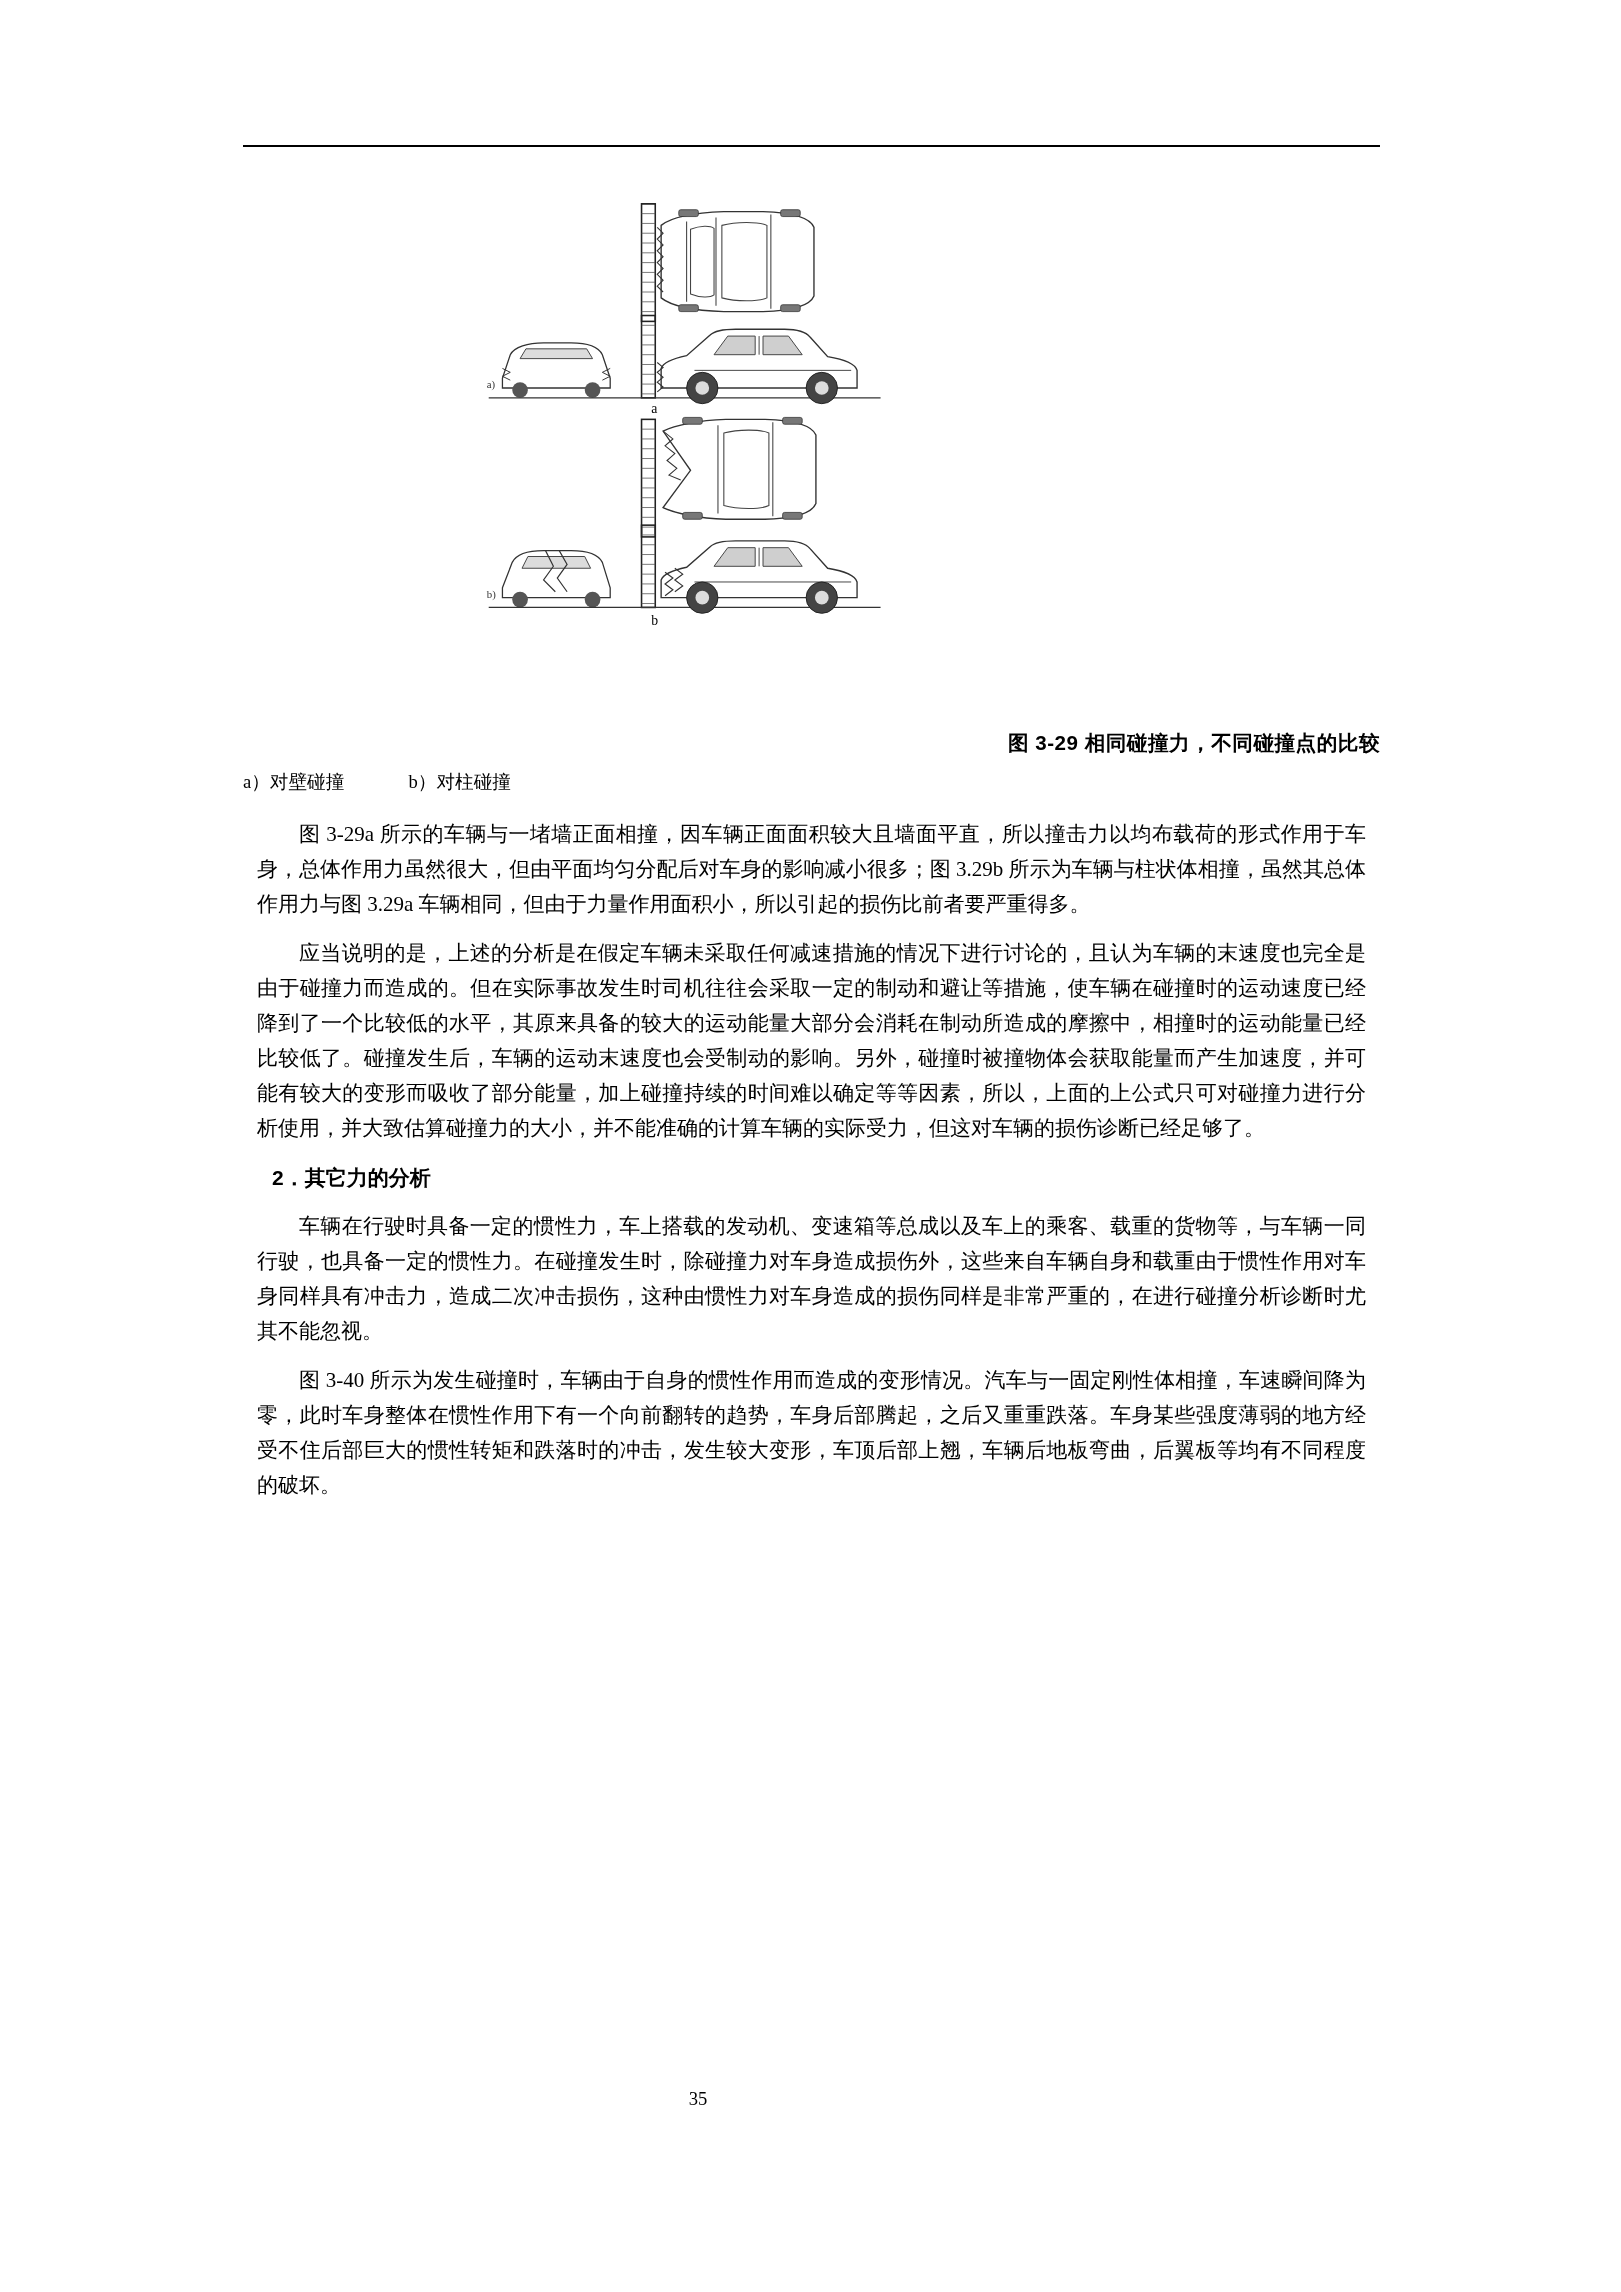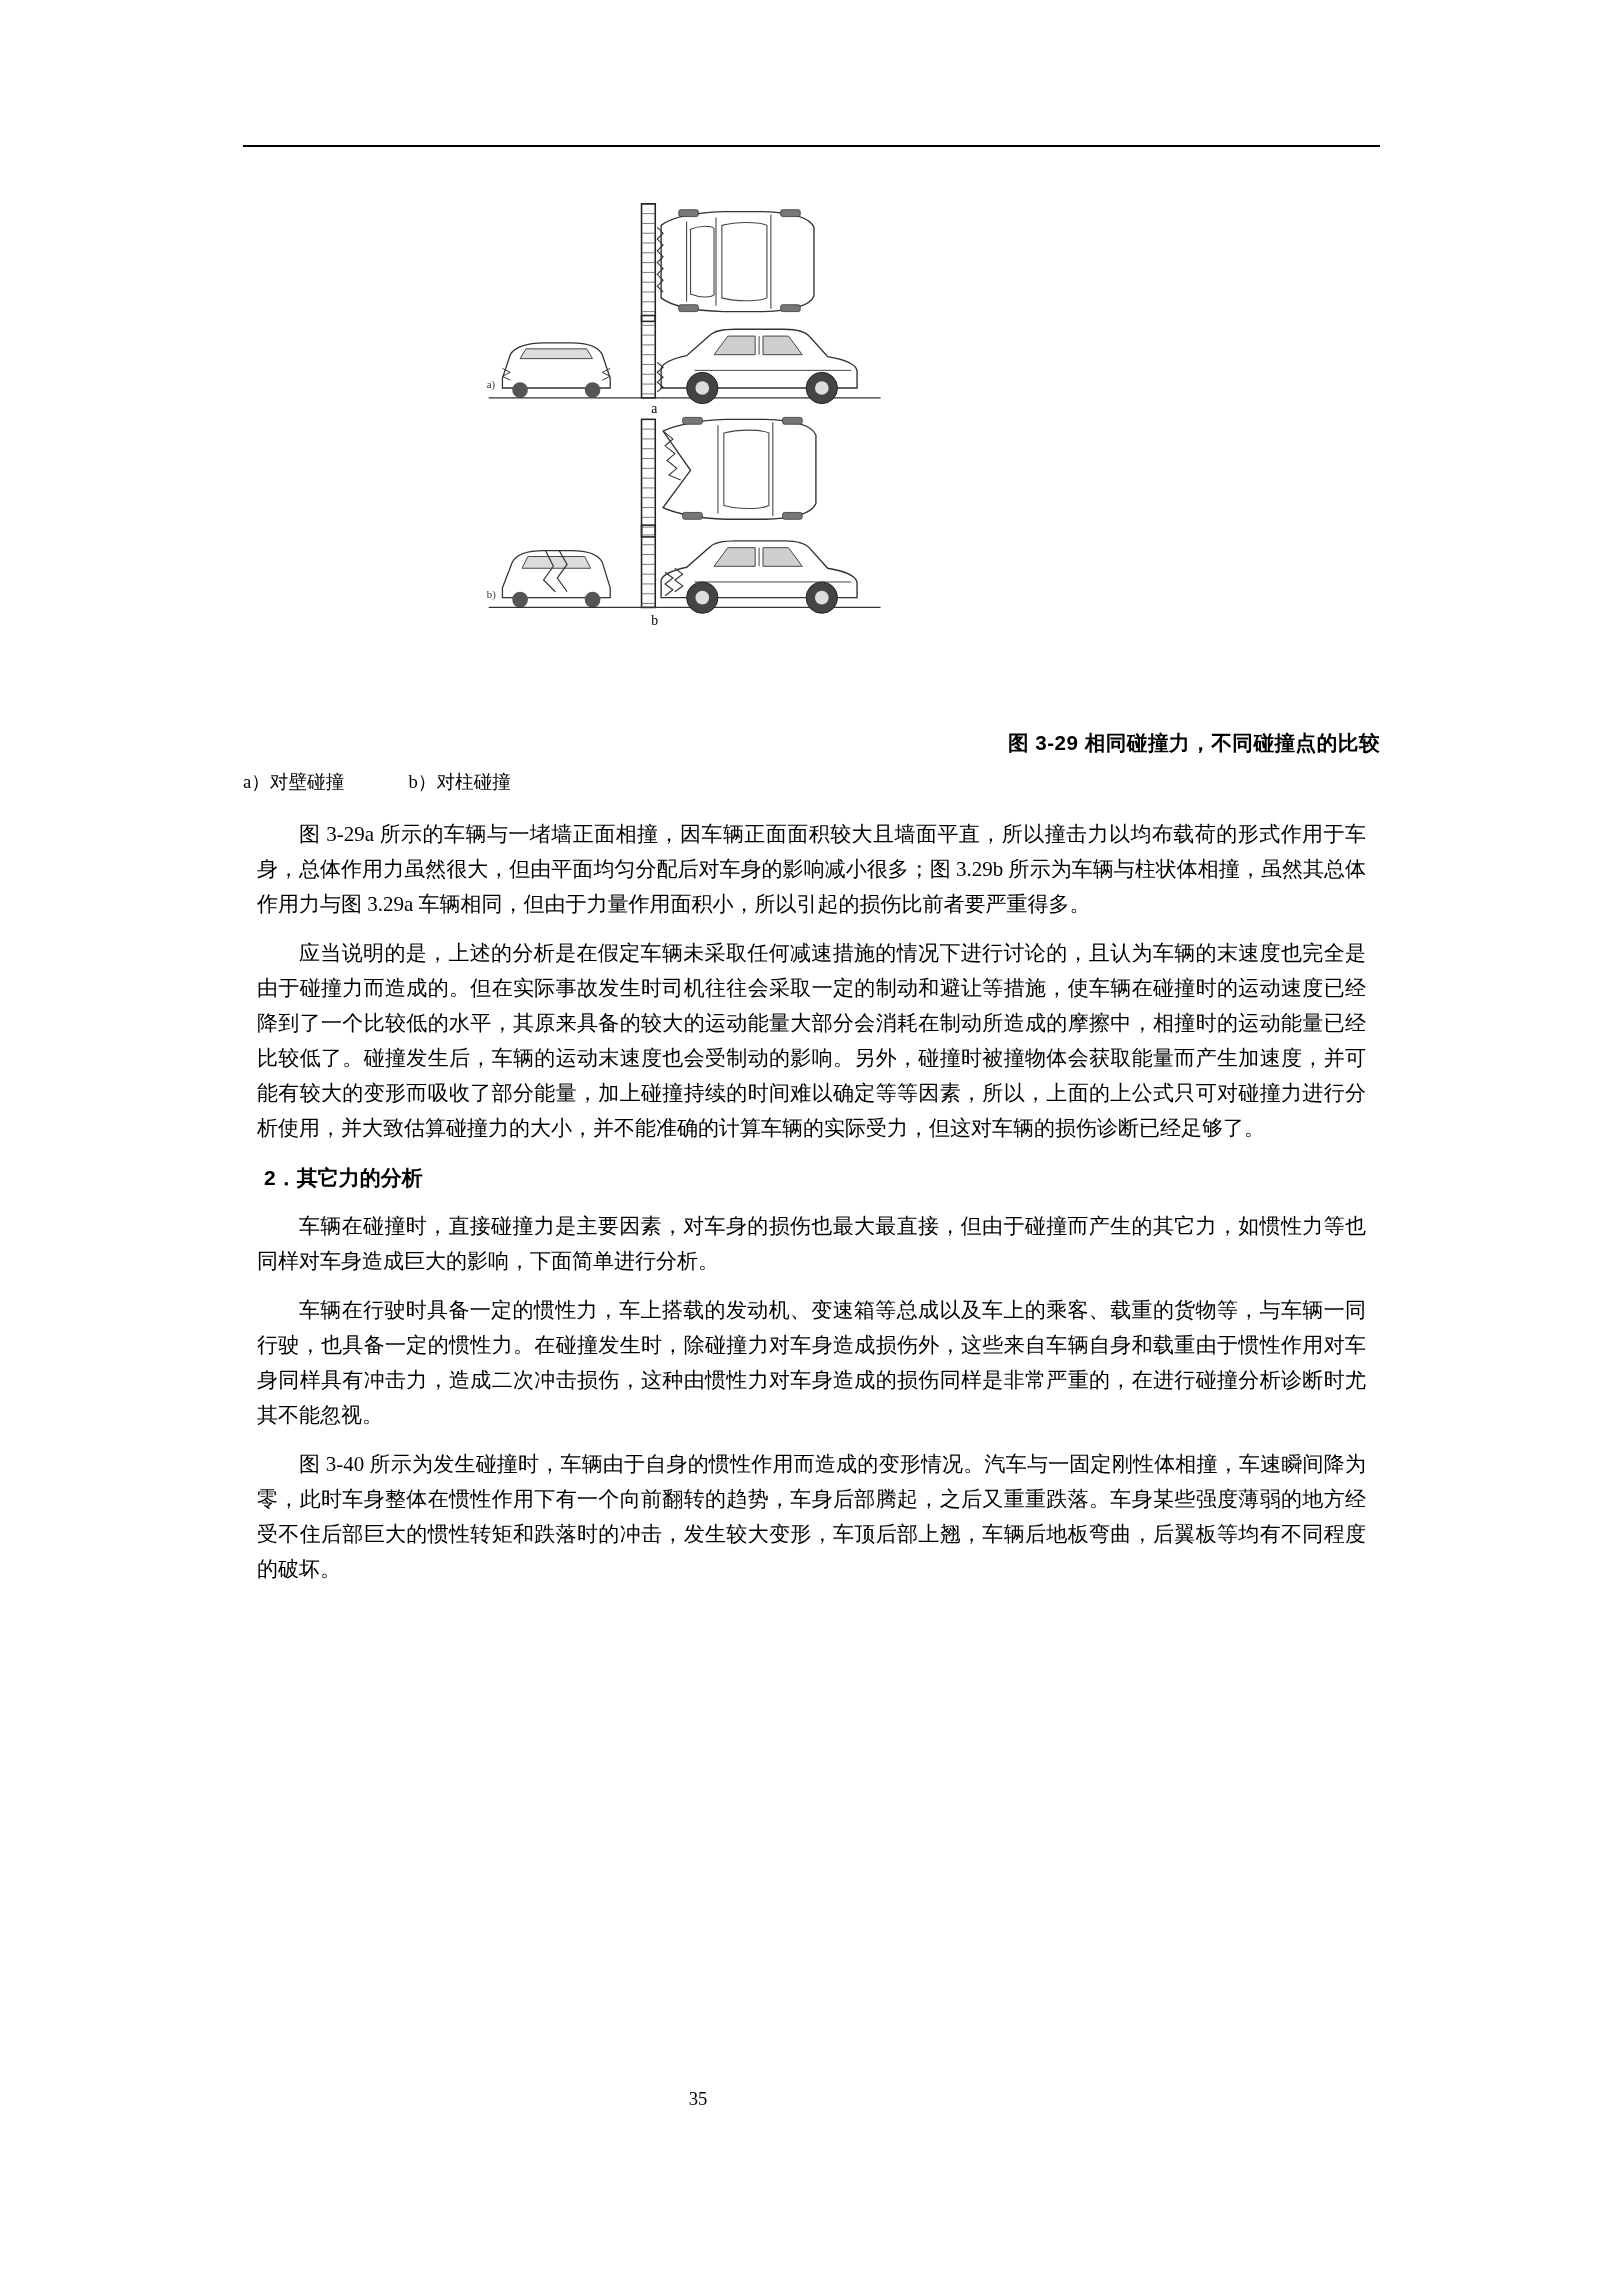--- a/index.html
+++ b/index.html
@@ -77,21 +77,21 @@
   }
   p.para {
     margin: 14px;
     text-indent: 2em;
   }
   .heading {
     font-family: "Liberation Sans", "DejaVu Sans", sans-serif;
     font-weight: bold;
     font-size: 21px;
     line-height: 35px;
-    margin: 0;
+    margin: 8px;
     text-indent: 1em;
   }
   .subheading {
     font-family: "Liberation Sans", "DejaVu Sans", sans-serif;
     font-weight: bold;
     font-size: 21px;
     line-height: 35px;
     margin: 0;
     text-indent: 1.3em;
   }
@@ -318,21 +318,20 @@
         <span>a）对壁碰撞</span>
         <span class="gap"></span>
         <span>b）对柱碰撞</span>
       </div>
     </div>
 
     <div class="body-text" style="margin-top:33px;">
       <p class="para">图 3-29a 所示的车辆与一堵墙正面相撞，因车辆正面面积较大且墙面平直，所以撞击力以均布载荷的形式作用于车身，总体作用力虽然很大，但由平面均匀分配后对车身的影响减小很多；图 3.29b 所示为车辆与柱状体相撞，虽然其总体作用力与图 3.29a 车辆相同，但由于力量作用面积小，所以引起的损伤比前者要严重得多。</p>
       <p class="para">应当说明的是，上述的分析是在假定车辆未采取任何减速措施的情况下进行讨论的，且认为车辆的末速度也完全是由于碰撞力而造成的。但在实际事故发生时司机往往会采取一定的制动和避让等措施，使车辆在碰撞时的运动速度已经降到了一个比较低的水平，其原来具备的较大的运动能量大部分会消耗在制动所造成的摩擦中，相撞时的运动能量已经比较低了。碰撞发生后，车辆的运动末速度也会受制动的影响。另外，碰撞时被撞物体会获取能量而产生加速度，并可能有较大的变形而吸收了部分能量，加上碰撞持续的时间难以确定等等因素，所以，上面的上公式只可对碰撞力进行分析使用，并大致估算碰撞力的大小，并不能准确的计算车辆的实际受力，但这对车辆的损伤诊断已经足够了。</p>
       <p class="heading">2．其它力的分析</p>
-      <p class="para">车辆在碰撞时，直接碰撞力是主要因素，对车身的损伤也最大最直接，但由于碰撞而产生的其它力，如惯性力等也同样对车身造成巨大的影响，下面简单进行分析。</p>
       <p class="para">车辆在行驶时具备一定的惯性力，车上搭载的发动机、变速箱等总成以及车上的乘客、载重的货物等，与车辆一同行驶，也具备一定的惯性力。在碰撞发生时，除碰撞力对车身造成损伤外，这些来自车辆自身和载重由于惯性作用对车身同样具有冲击力，造成二次冲击损伤，这种由惯性力对车身造成的损伤同样是非常严重的，在进行碰撞分析诊断时尤其不能忽视。</p>
       <p class="para">图 3-40 所示为发生碰撞时，车辆由于自身的惯性作用而造成的变形情况。汽车与一固定刚性体相撞，车速瞬间降为零，此时车身整体在惯性作用下有一个向前翻转的趋势，车身后部腾起，之后又重重跌落。车身某些强度薄弱的地方经受不住后部巨大的惯性转矩和跌落时的冲击，发生较大变形，车顶后部上翘，车辆后地板弯曲，后翼板等均有不同程度的破坏。</p>
     </div>
 
   </div>
 
   <div class="page-number">35</div>
 </div>
 
 

